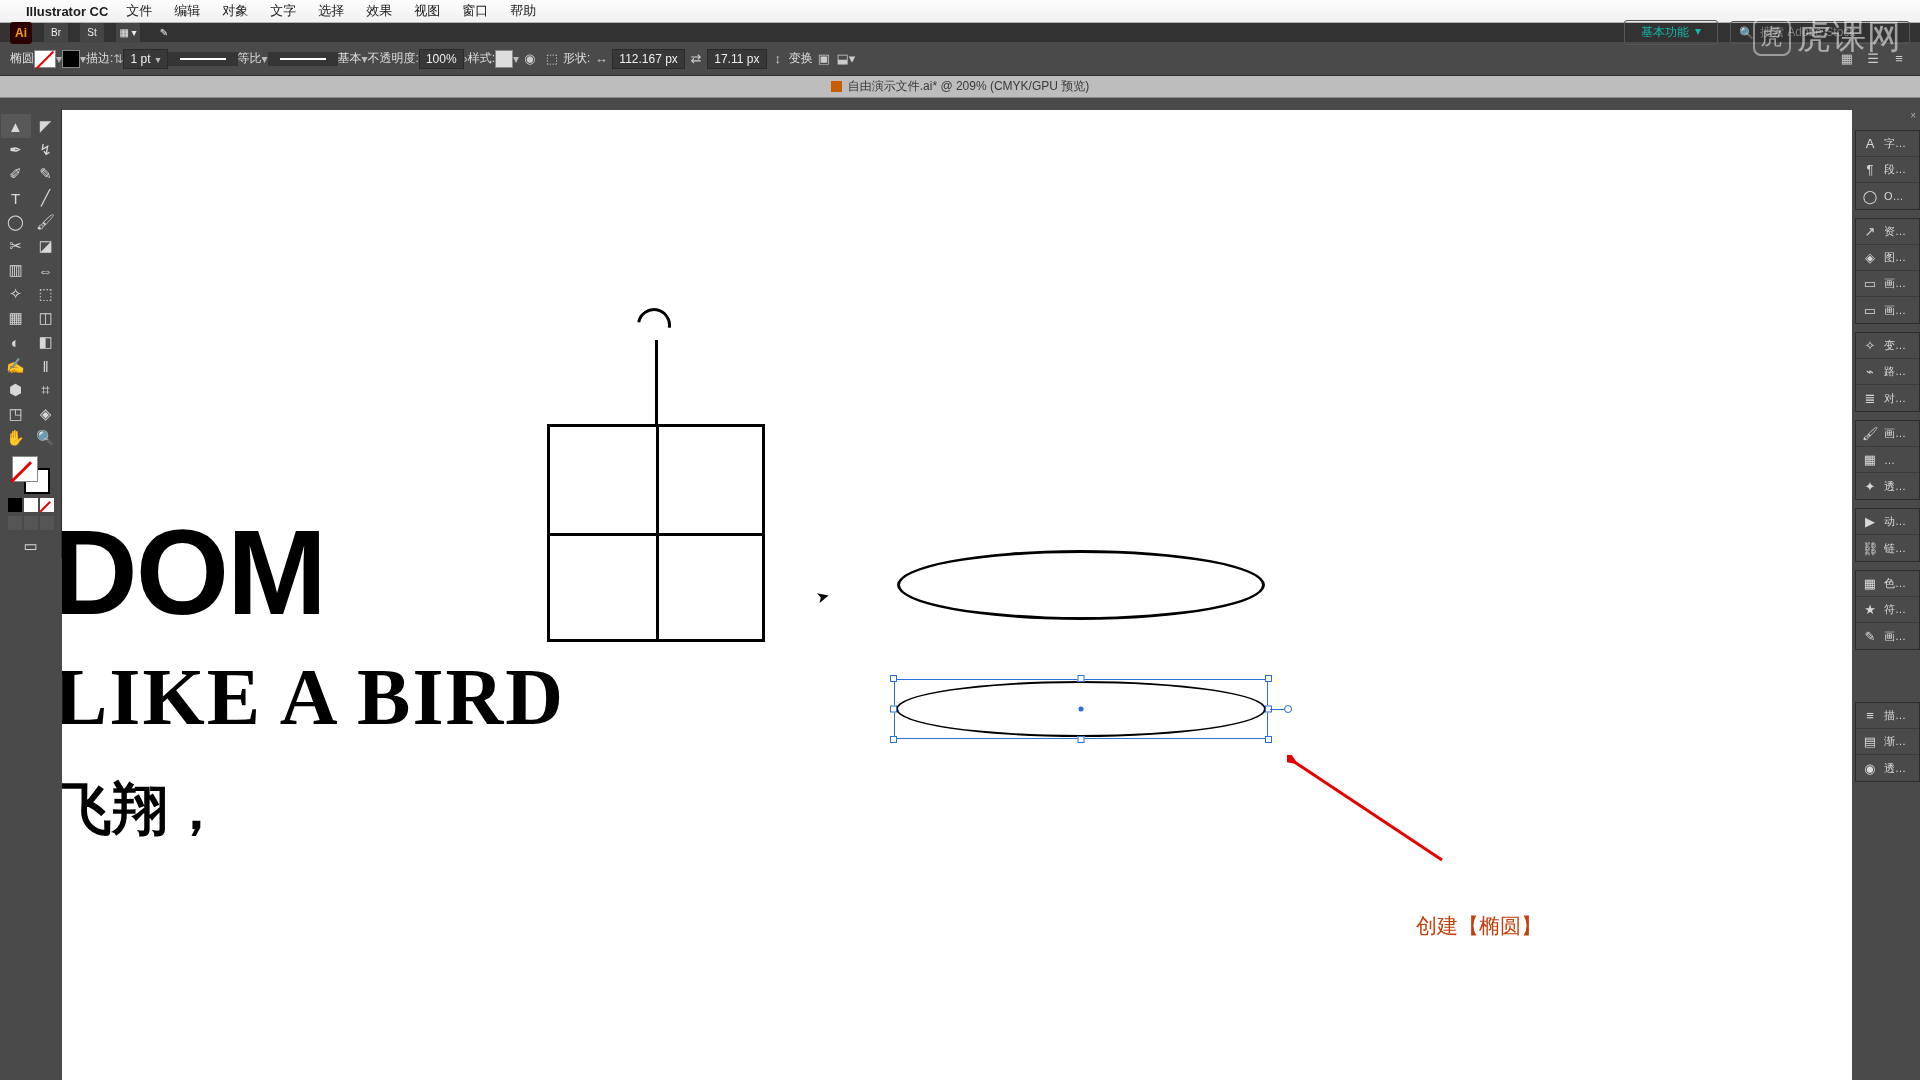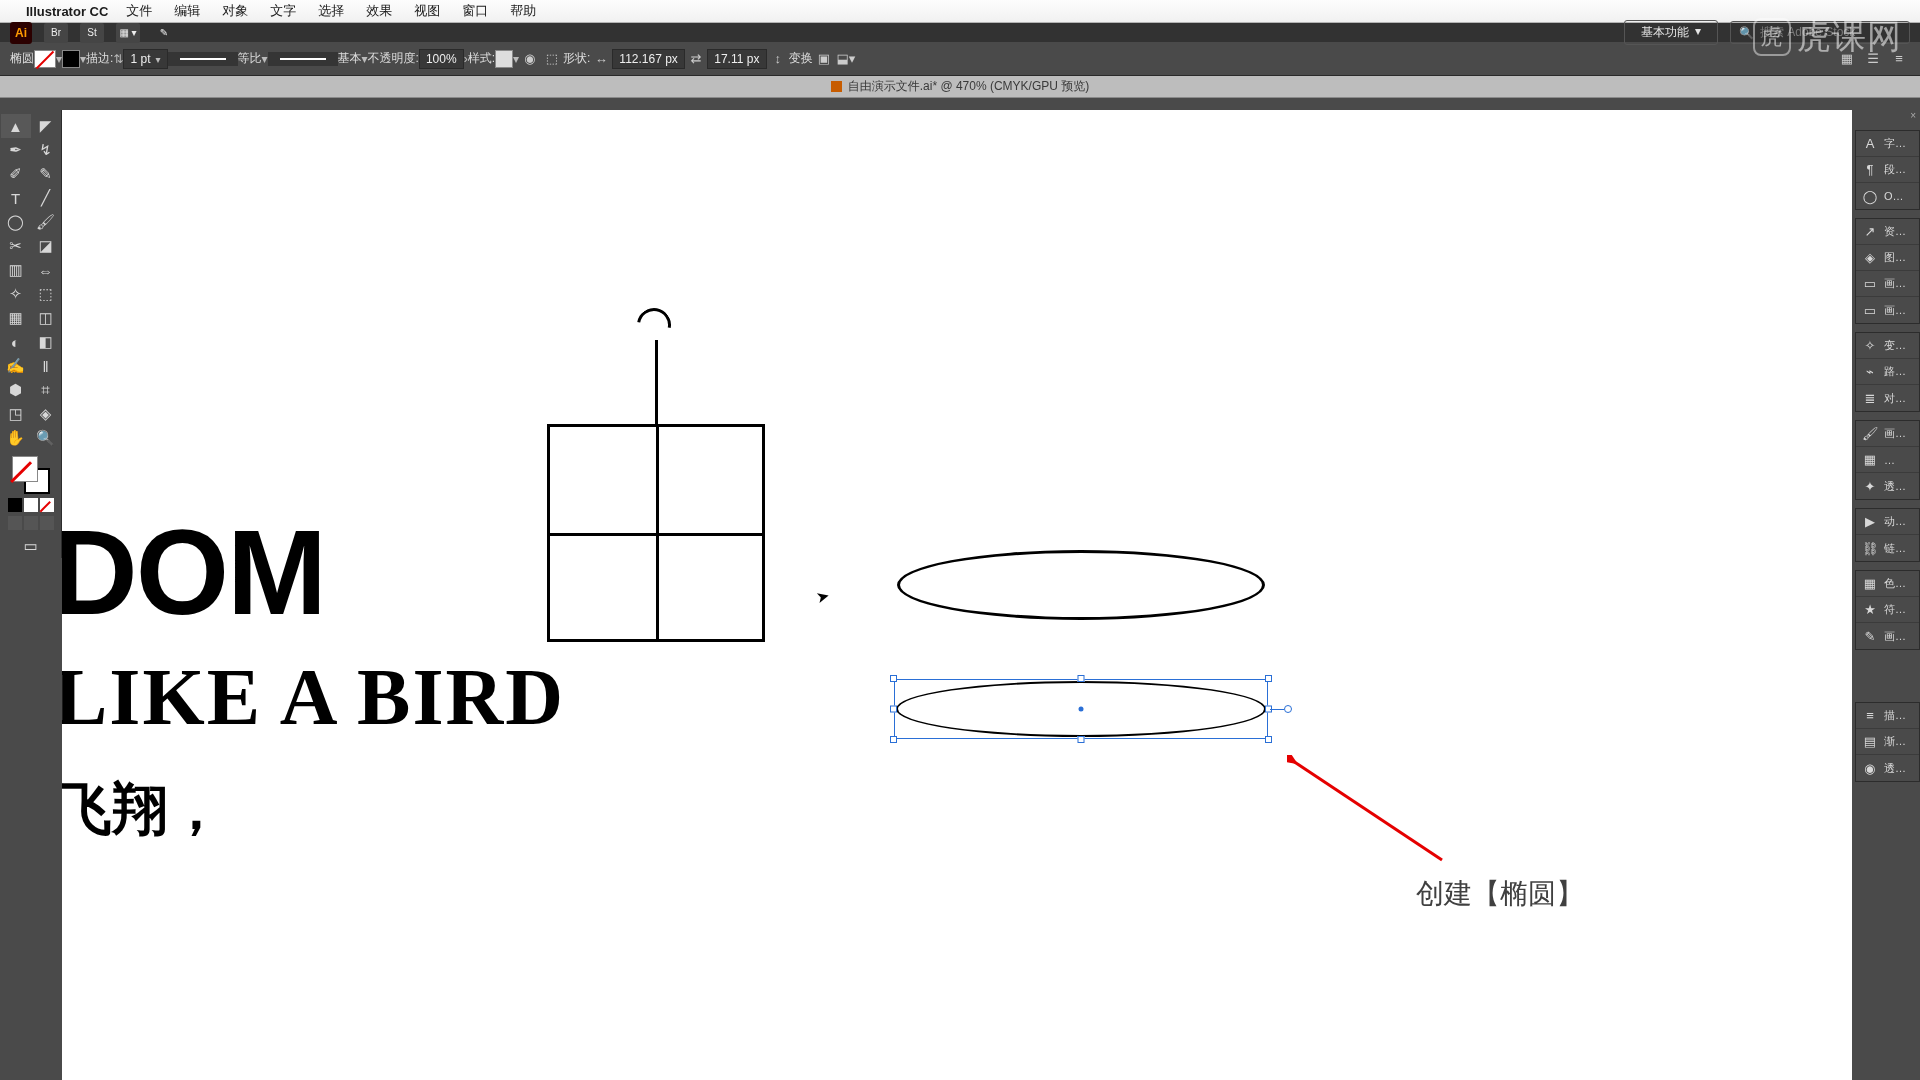--- a/index.html
+++ b/index.html
@@ -42,21 +42,21 @@
       display: flex; align-items: center; justify-content: center;
       border-radius: 3px;
     }
     .toolbar-chip {
       width: 24px; height: 20px; background: #454545;
       display: flex; align-items: center; justify-content: center;
       color: #eee; font-size: 10px; border-radius: 2px;
     }
     .toolbar-spacer { flex: 1; }
     .workspace-dd {
-      color: #e5e5e5; font-size: 12px; padding: 3px 16px;
+      color: #14b8a6; font-size: 12px; padding: 3px 16px;
       border: 1px solid #555; border-radius: 3px;
       display: flex; gap: 6px;
     }
     .search-box {
       display: flex; align-items: center; gap: 6px;
       border: 1px solid #555; border-radius: 3px;
       padding: 2px 8px; color: #999; font-size: 12px;
       width: 180px;
     }
 
@@ -261,22 +261,22 @@
 
     
     .anno-arrow{
       position:absolute;
       left: 1225px; top: 645px;
       width: 160px; height: 110px;
     }
     .anno-arrow svg{position:absolute;inset:0;}
     .anno-text{
       position:absolute;
-      left: 1354px; top: 765px;
-      color:#404040; font-size: 28px; font-family: "PingFang SC","Microsoft YaHei",sans-serif;
+      left: 1354px; top: 802px;
+      color:#c2410c; font-size: 21px; font-family: "PingFang SC","Microsoft YaHei",sans-serif;
     }
 
     .cursor-ptr{
       position:absolute; left:754px; top:477px;
       font-size:16px; color:#000;
       transform: rotate(-15deg);
     }
 
     
     .watermark{
@@ -368,21 +368,21 @@
   <div class="cb-icon">⬓▾</div>
   <div class="align-group">
     <div class="cb-icon">▦</div>
     <div class="cb-icon">☰</div>
     <div class="cb-icon">≡</div>
   </div>
 </div>
 
 <div class="doc-tabstrip">
   <span class="doc-icon"></span>
-  <span>自由演示文件.ai* @ 470% (CMYK/GPU 预览)</span>
+  <span>自由演示文件.ai* @ 209% (CMYK/GPU 预览)</span>
 </div>
 
 <div class="workspace">
   <div class="panel-close">×</div>
 
   <div class="tools-panel">
     <div class="tools-grid" id="tools-grid">
         <div class="tool sel">▲</div>
         <div class="tool">◤</div>
         <div class="tool">✒</div>

